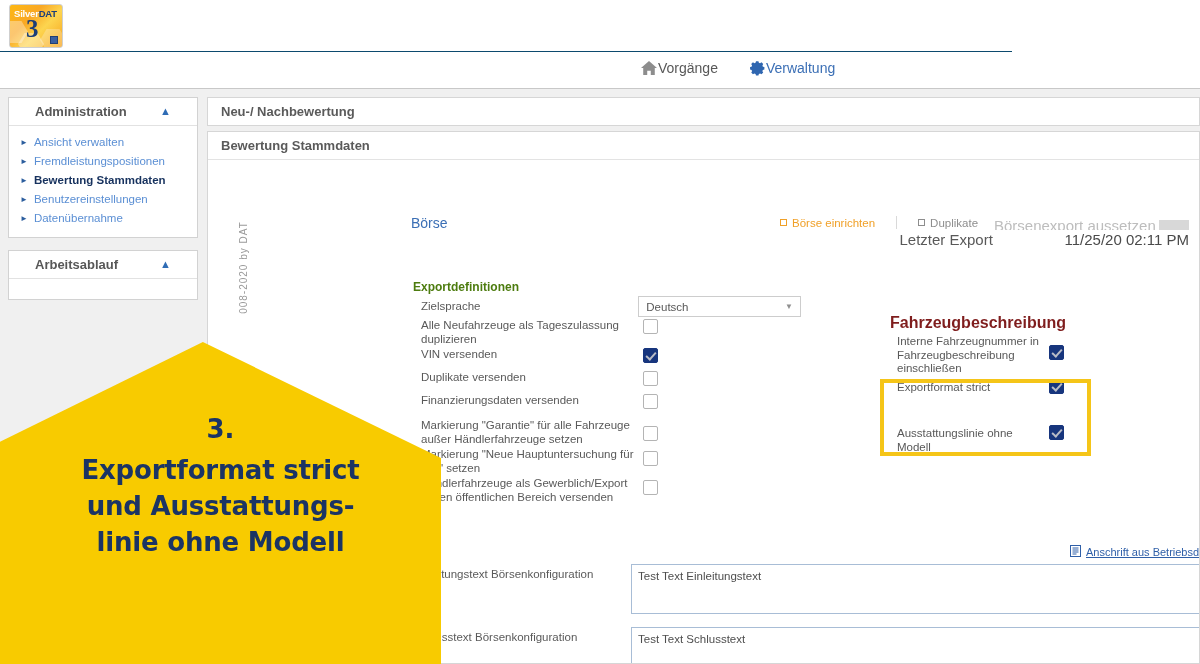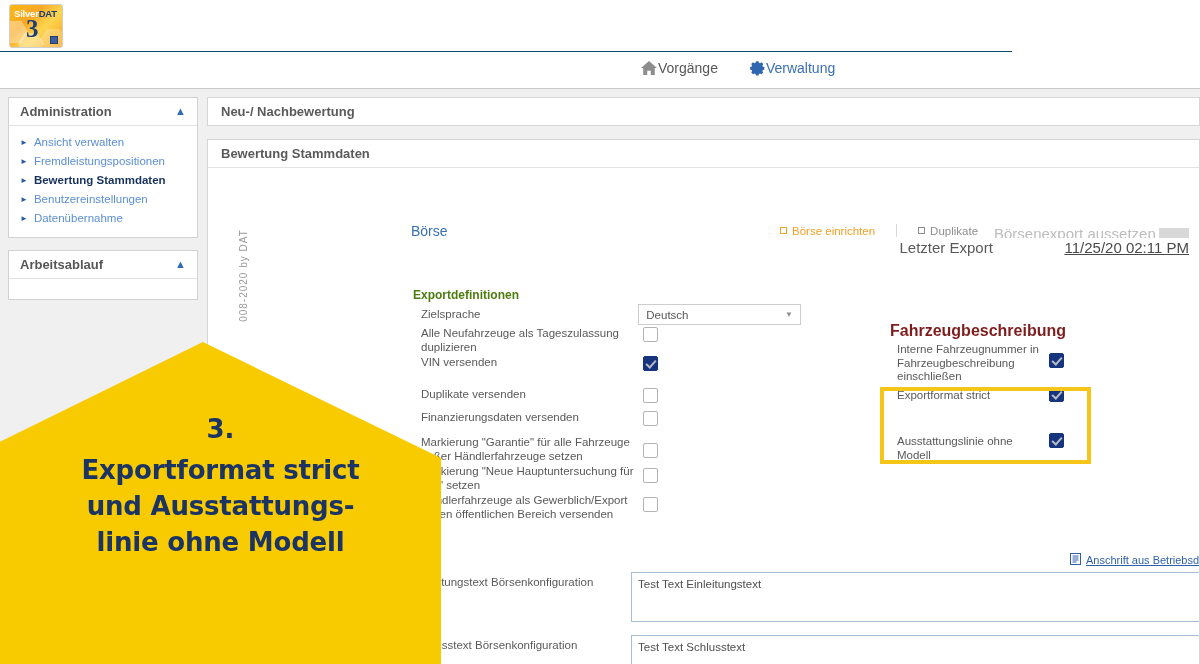--- a/index.html
+++ b/index.html
@@ -122,21 +122,21 @@
   .panel {
     background: #ffffff;
     border: 1px solid #d2d2d2;
     margin-bottom: 12px;
   }
   .panel-head {
     height: 28px;
     display: flex;
     align-items: center;
     justify-content: space-between;
-    padding: 0 11px;
+    padding: 0 26px;
     border-bottom: 1px solid #e2e2e2;
     box-sizing: border-box;
   }
   .panel-title {
     font-size: 13px;
     font-weight: bold;
     color: #575757;
   }
   .chev { color: #2f6cb5; font-size: 11px; line-height: 1; }
   .panel-body { padding: 7px 0 9px 0; }
@@ -171,21 +171,21 @@
   .card {
     background: #ffffff;
     border: 1px solid #d6d6d6;
     box-sizing: border-box;
   }
   .card.crumb {
     height: 29px;
     display: flex;
     align-items: center;
     padding-left: 13px;
-    margin-bottom: 13px;
+    margin-bottom: 5px;
   }
   .crumb-title {
     font-size: 13px;
     font-weight: bold;
     color: #5a5a5a;
   }
   .card.main {
     height: 533px;
     position: relative;
     overflow: hidden;
@@ -262,21 +262,21 @@
   }
   .export-row {
     display: flex;
     align-items: center;
     height: 19px;
     font-size: 15px;
     color: #595959;
     justify-content: flex-end;
   }
   .export-row .lbl { width: 165px; }
-  .export-row .val { color: #4a4a4a; text-decoration: underline; }
+  .export-row .val { color: #4a4a4a; }
   .export-row.clipped {
     height: 10px;
     overflow: hidden;
     color: #bdbdbd;
   }
   .export-row.clipped .greybox {
     width: 30px; height: 10px;
     background: #d8d8d8;
   }
 
@@ -594,21 +594,21 @@
         <div class="opt-row">
           <span class="opt-label">Alle Neufahrzeuge als Tageszulassung duplizieren</span>
           <span class="chk"></span>
         </div>
 
         <div class="opt-row">
           <span class="opt-label">VIN versenden</span>
           <span class="chk on"></span>
         </div>
 
-        <div class="opt-row" style="margin-top:17px;">
+        <div class="opt-row" style="margin-top:8px;">
           <span class="opt-label">Duplikate versenden</span>
           <span class="chk"></span>
         </div>
 
         <div class="opt-row" style="margin-top:8px;">
           <span class="opt-label">Finanzierungsdaten versenden</span>
           <span class="chk"></span>
         </div>
 
         <div class="opt-row" style="margin-top:10px;">

